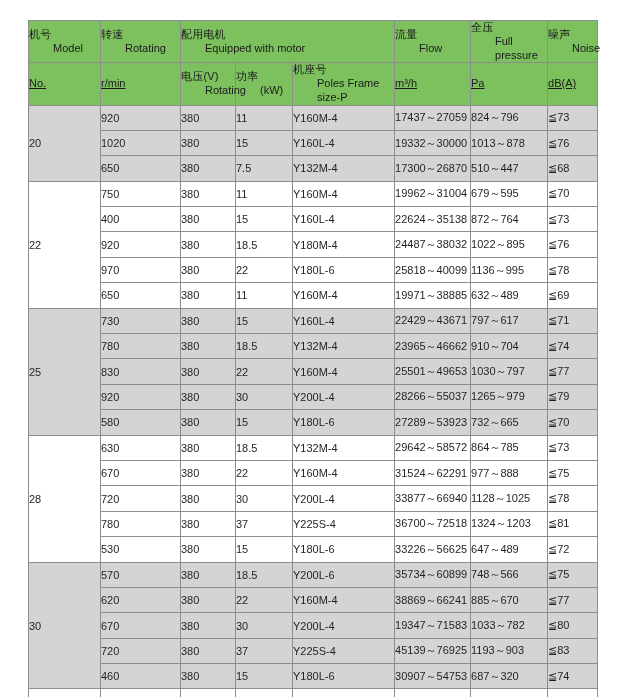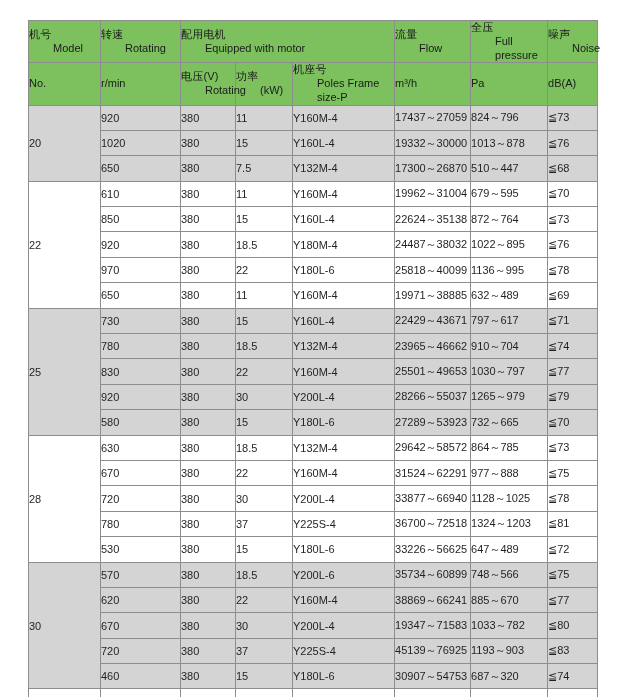--- a/index.html
+++ b/index.html
@@ -57,20 +57,21 @@
     letter-spacing: .2px;
   }
   .en {
     display: block;
     font-size: 11px;
     padding-left: 24px;
   }
   .one-line {
     display: block;
     font-size: 11px;
+    text-decoration: underline;
   }
   
   tbody td {
     height: 24.4px;
     padding: 0 9px;
     font-size: 11px;
     white-space: nowrap;
   }
   tr.band-gray td {
     background: #d4d4d4;
@@ -189,30 +190,30 @@
           <td>650</td>
           <td>380</td>
           <td>7.5</td>
           <td>Y132M-4</td>
           <td>17300～26870</td>
           <td>510～447</td>
           <td>≦68</td>
         </tr>
         <tr class="band-white">
           <td class="model" rowspan="5">22</td>
-          <td>610</td>
+          <td>750</td>
           <td>380</td>
           <td>11</td>
           <td>Y160M-4</td>
           <td>19962～31004</td>
           <td>679～595</td>
           <td>≦70</td>
         </tr>
         <tr class="band-white">
-          <td>850</td>
+          <td>400</td>
           <td>380</td>
           <td>15</td>
           <td>Y160L-4</td>
           <td>22624～35138</td>
           <td>872～764</td>
           <td>≦73</td>
         </tr>
         <tr class="band-white">
           <td>920</td>
           <td>380</td>

